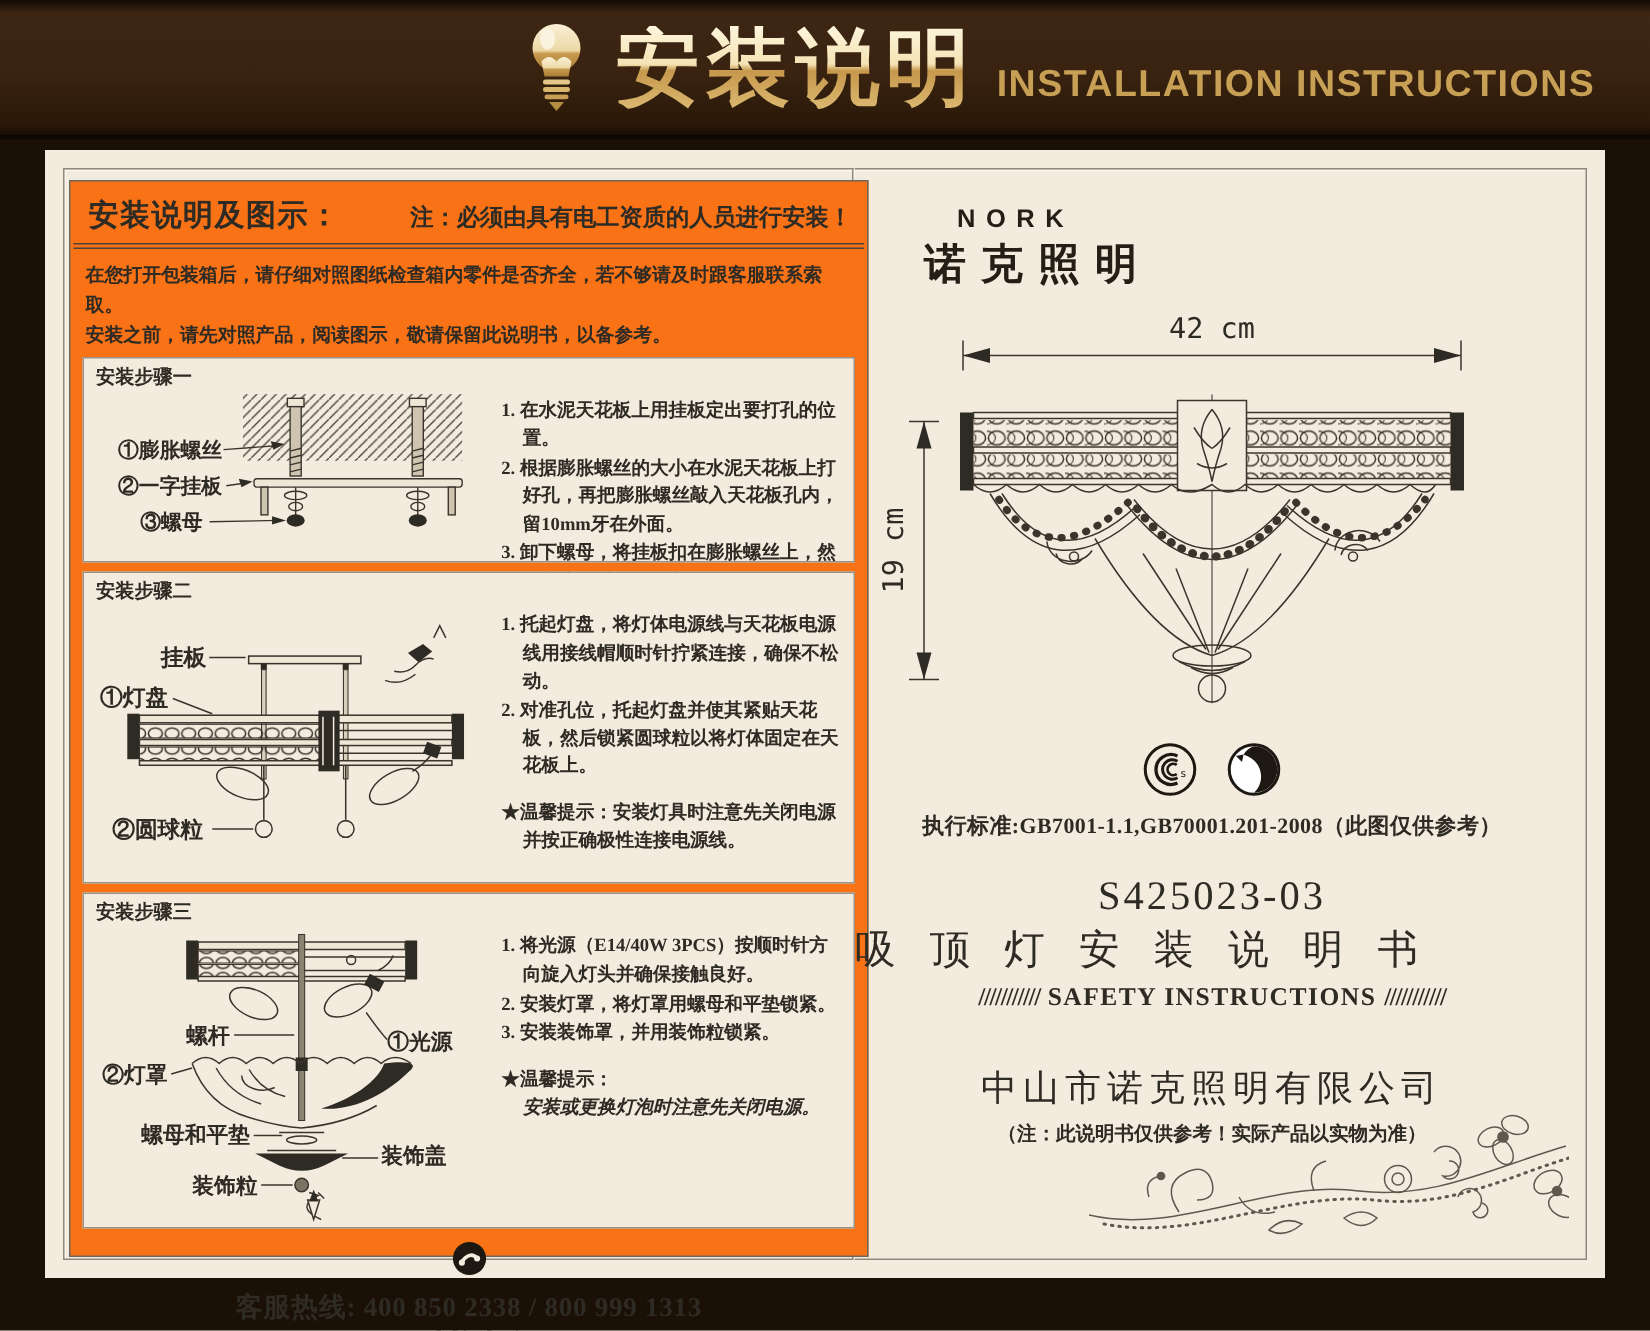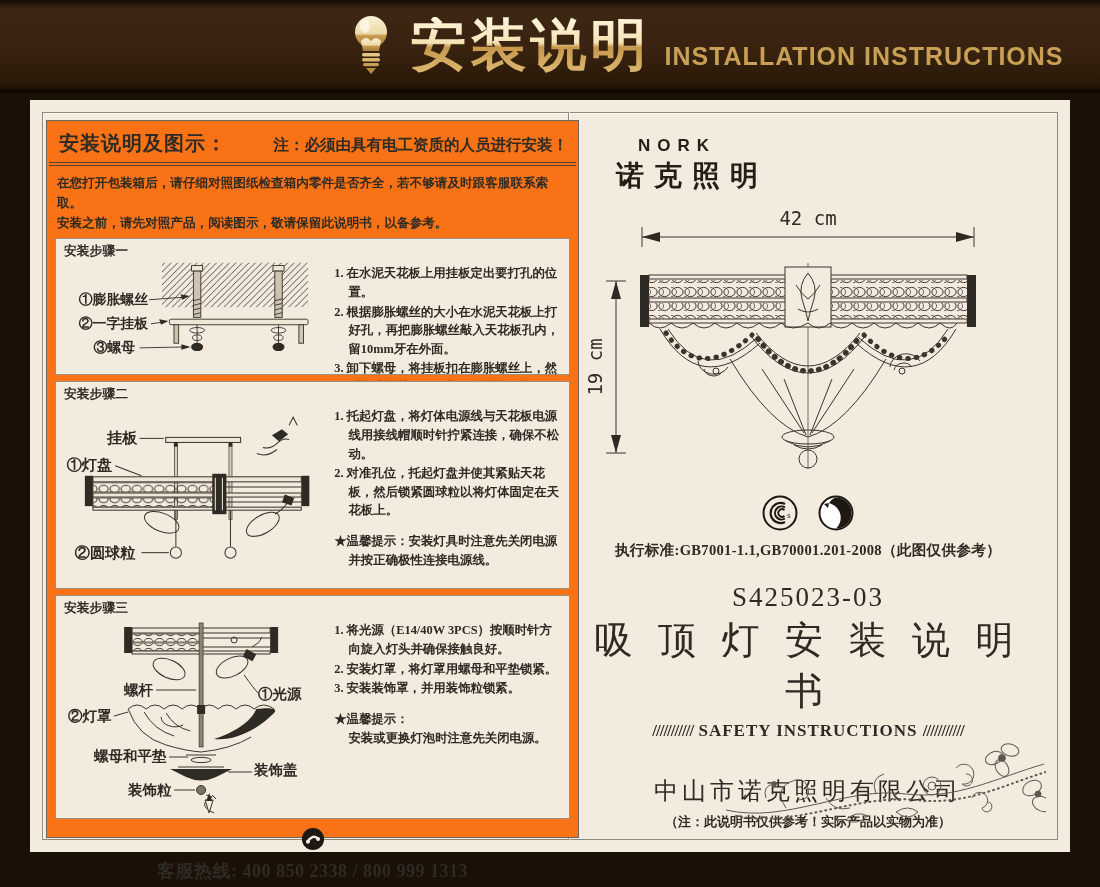--- a/index.html
+++ b/index.html
@@ -87,21 +87,21 @@
   .brand-en{
     font-family:"Liberation Sans","DejaVu Sans",sans-serif;
     font-size:17px;font-weight:bold;letter-spacing:7px;margin-left:22px;color:#241e16;
   }
   .brand-zh{font-size:28px;font-weight:bold;letter-spacing:10px;color:#241e16;margin-top:1px;}
   .lamp-figure{position:relative;height:268px;margin:6px 0 0 10px;}
   .lamp-figure svg{width:456px;height:268px;}
   .cert-row{display:flex;justify-content:center;gap:16px;margin-top:24px;align-items:center;}
   .standard-line{text-align:center;font-size:14.6px;font-weight:bold;margin-top:8px;letter-spacing:.3px;}
   .model-number{text-align:center;font-size:27px;margin-top:22px;letter-spacing:2px;}
-  .doc-title{text-align:center;font-size:38px;margin-top:2px;letter-spacing:8px;font-weight:500;}
+  .doc-title{text-align:left;font-size:27px;margin-top:2px;letter-spacing:8px;font-weight:500;}
   .safety-line{text-align:center;font-size:17px;font-weight:bold;margin-top:4px;letter-spacing:1px;}
   .safety-line .slashes{letter-spacing:-1px;font-weight:bold;}
   .company{text-align:center;font-size:24px;letter-spacing:4px;margin-top:34px;}
   .note-line{text-align:center;font-size:13px;font-weight:bold;margin-top:6px;}
   .floral{position:absolute;right:0;bottom:2px;width:320px;height:110px;}
   
   .ink{stroke:#3a342c;fill:none;stroke-width:1;}
   .ink-fill{fill:#2e2a24;}
   text.lbl{font-family:"Liberation Serif","DejaVu Serif",serif;font-weight:bold;fill:#2e2a24;}
 </style>
@@ -350,21 +350,21 @@
             <line x1="162" y1="155" x2="186" y2="155" class="ink"></line>
             <text class="lbl" x="62" y="178" font-size="14.5">装饰粒</text>
             <line x1="108" y1="173" x2="129" y2="173" class="ink"></line>
           </svg>
         </div>
         <div class="step-text">
           <p>1. 将光源（E14/40W 3PCS）按顺时针方向旋入灯头并确保接触良好。</p>
           <p>2. 安装灯罩，将灯罩用螺母和平垫锁紧。</p>
           <p>3. 安装装饰罩，并用装饰粒锁紧。</p>
           <p class="tip">★温馨提示：</p>
-          <p style="padding-left:1.15em;text-indent:0;">安装或更换灯泡时注意先关闭电源。</p>
+          <p style="padding-left:1.15em;text-indent:0;font-style:italic;">安装或更换灯泡时注意先关闭电源。</p>
         </div>
       </div>
     </div>
 
     <div class="lb-footer">
       <div class="hotline-row">
         <svg class="phone-badge" viewBox="0 0 26 26">
           <circle cx="13" cy="13" r="12" fill="#1d1812"></circle>
           <path d="M7,16 Q13,7 19,13" stroke="#f4ebdf" stroke-width="2.6" fill="none"></path>
           <circle cx="7.5" cy="16" r="2.2" fill="#f4ebdf"></circle>

